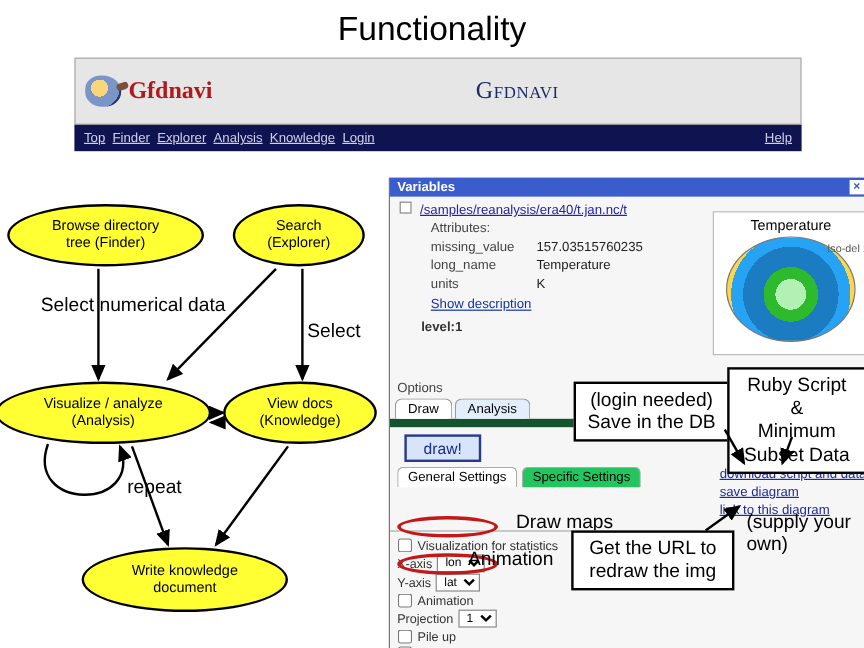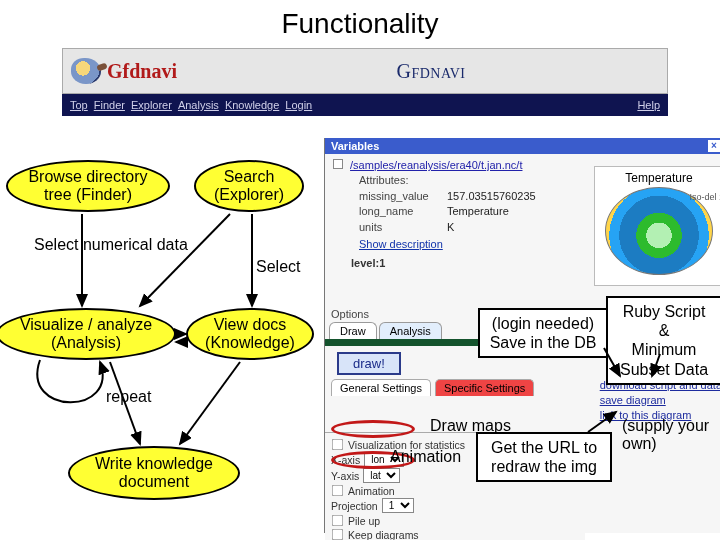--- a/index.html
+++ b/index.html
@@ -13,21 +13,21 @@
   }
   .title {
     text-align: center;
     font-size: 28px;
     padding: 8px 0 4px;
   }
   .header-bar {
     margin: 4px 52px 0 62px;
     background: #e6e6e6;
     border: 1px solid #aaa;
-    height: 46px;
+    height: 56px;
     display: flex;
     align-items: center;
     padding: 0 8px;
     gap: 26px;
   }
   .logo-area {
     display: flex;
     align-items: center;
     gap: 6px;
   }
@@ -75,21 +75,21 @@
   .bubble {
     position: absolute;
     border: 2px solid #000;
     background: #ffff33;
     border-radius: 50% / 50%;
     display: flex;
     flex-direction: column;
     align-items: center;
     justify-content: center;
     text-align: center;
-    font-size: 16px;
+    font-size: 12px;
     line-height: 1.15;
     padding: 4px 6px;
   }
   .label {
     position: absolute;
     font-size: 16px;
     color: #000;
   }
 
   
@@ -168,21 +168,21 @@
     background: #d8e4f9;
     font-size: 13px;
     color: #1b2c89;
     font-weight: normal;
   }
   .settings-tabs {
     display: flex; gap: 4px; padding-left: 6px; font-size: 11px;
   }
   .settings-tabs span {
     border: 1px solid #aaa; border-bottom: none;
-    padding: 2px 8px; background: #ef4444; border-radius: 5px 5px 0 0;
+    padding: 2px 8px; background: #22c55e; border-radius: 5px 5px 0 0;
   }
   .settings-tabs span.active { background: #fff; }
   .setting-body {
     border-top: 1px solid #aaa;
     padding: 4px 6px;
     font-size: 10.5px;
     color: #333;
     margin-top: 36px;
   }
   .setting-body .row { display: flex; align-items: center; gap: 4px; margin: 1px 0;}

